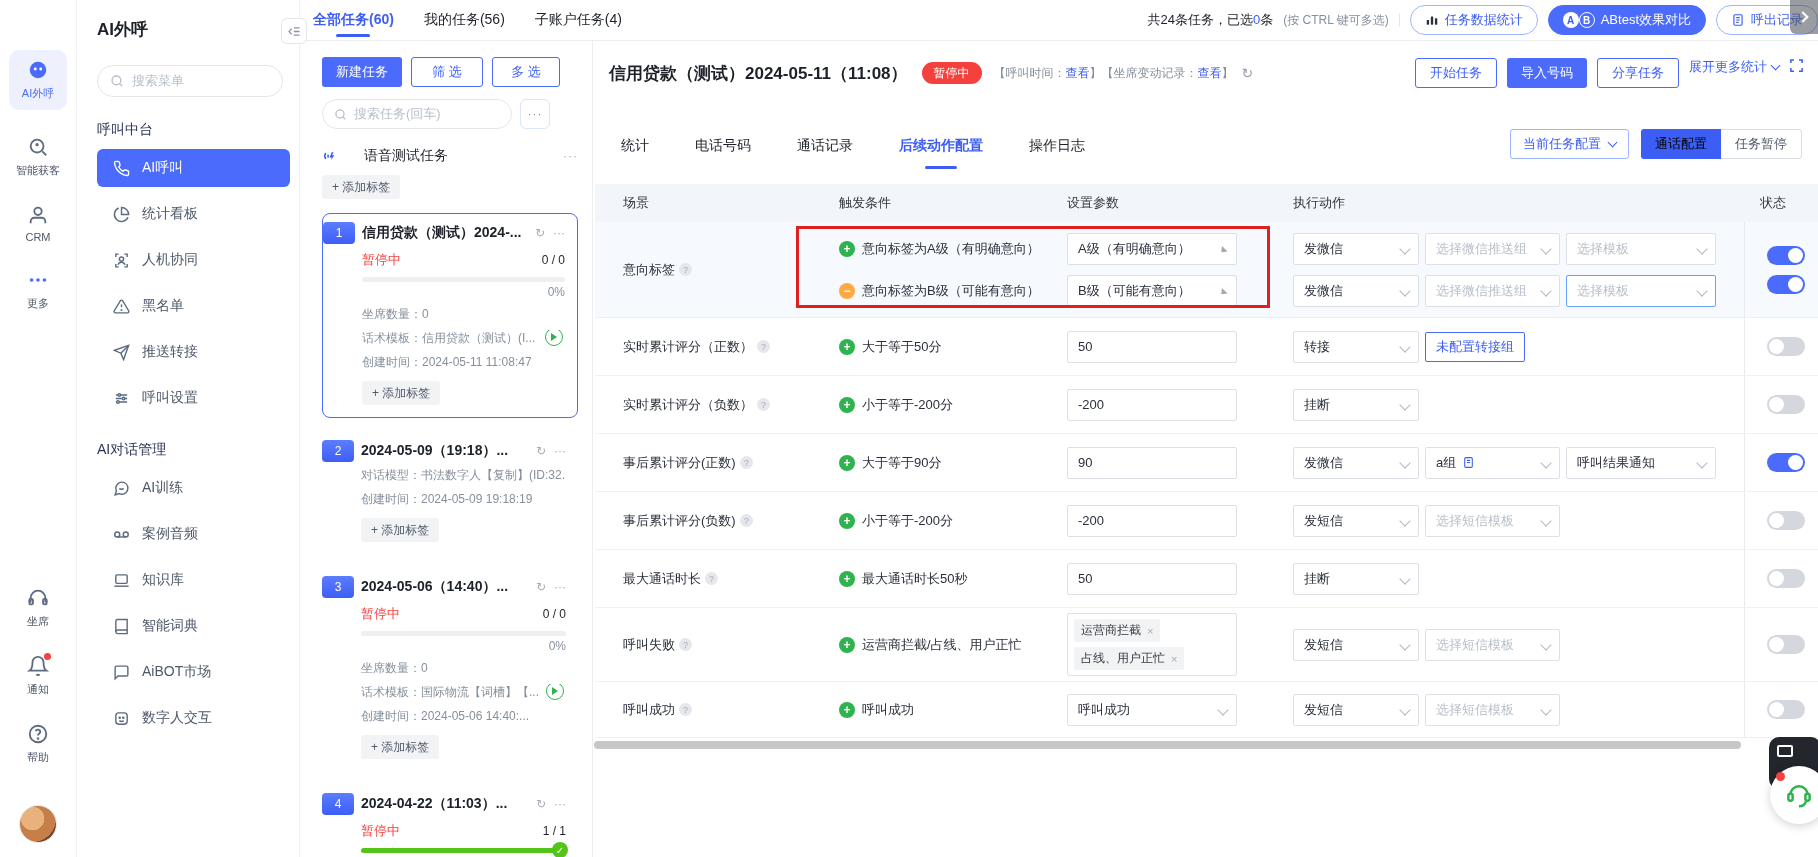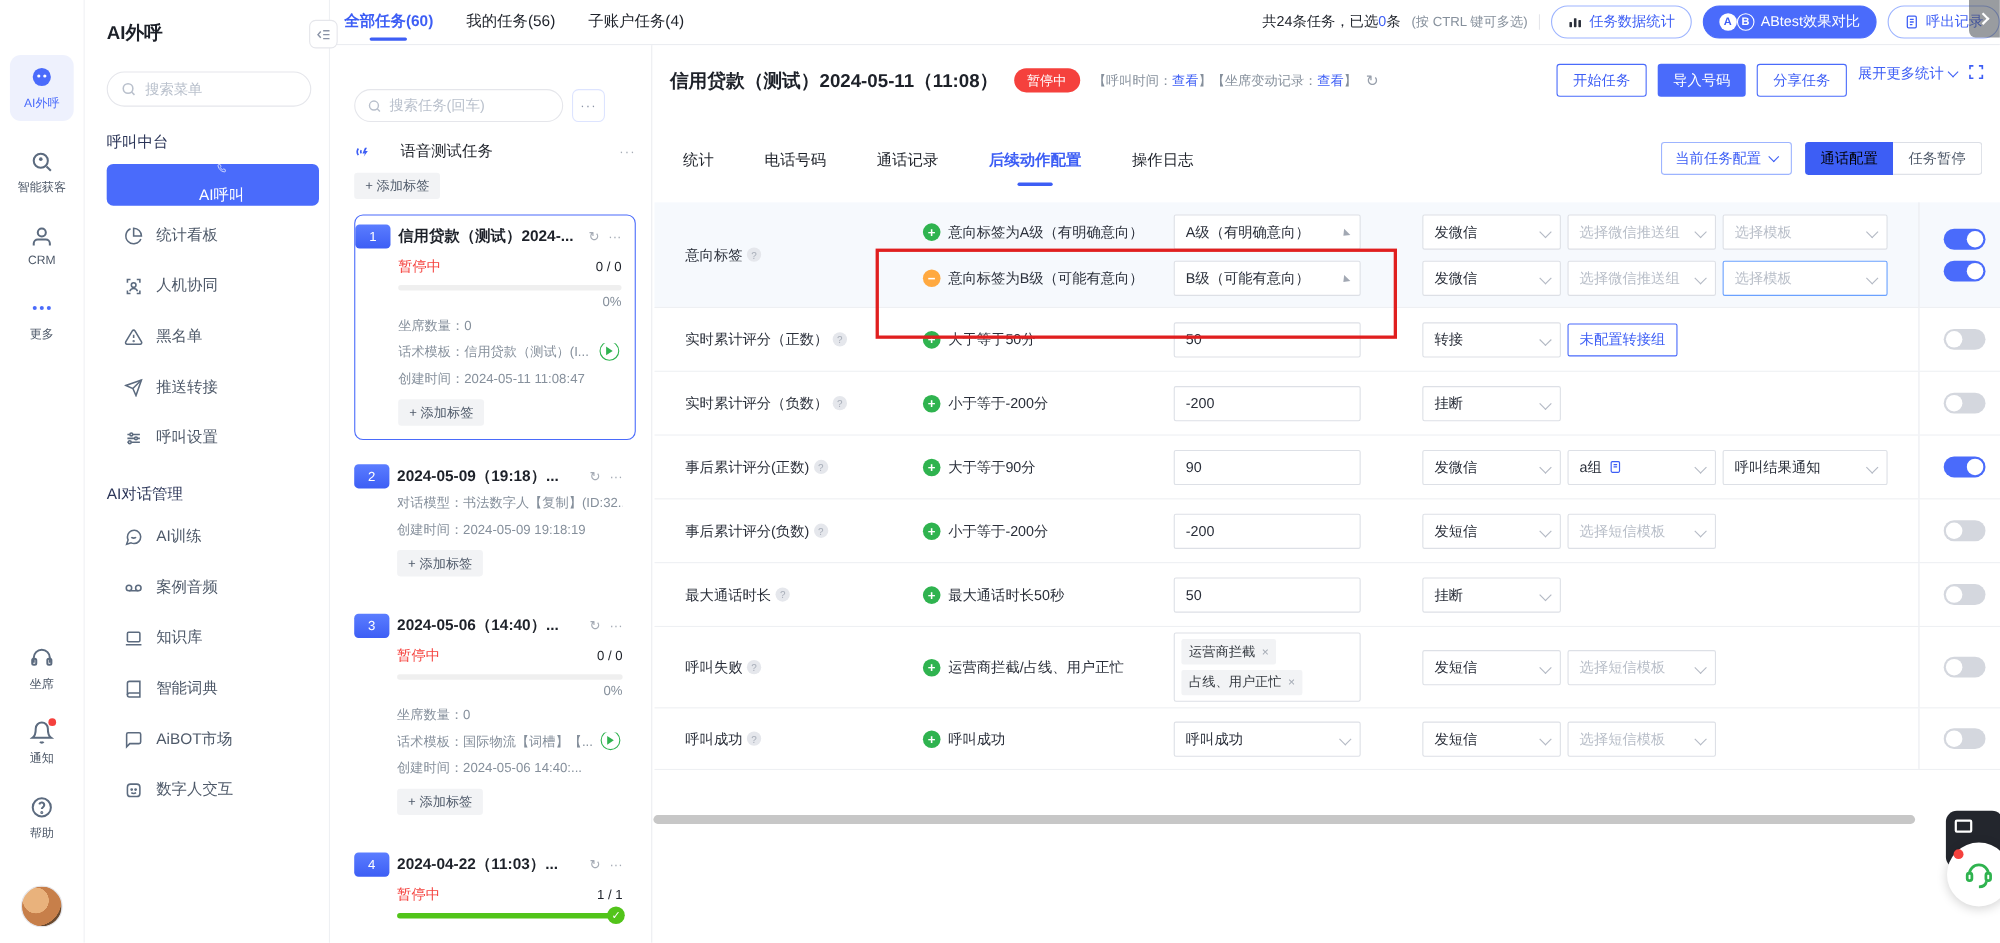--- a/index.html
+++ b/index.html
@@ -23,21 +23,21 @@
 
   
   #sidebar { position:absolute; left:77px; top:0; width:223px; height:857px; border-right:1px solid #eef0f3; padding-left:20px; }
   .sb-title { font-size:17px; font-weight:700; margin-top:18px; }
   .sb-search { margin-top:24px; width:186px; height:32px; border:1px solid #e5e6eb; border-radius:16px;
     display:flex; align-items:center; gap:8px; padding:0 12px; color:#b9c0cc; font-size:13px; }
   .sb-section { margin:24px 0 10px; font-size:14px; color:#2b3558; }
   .sb-item { width:193px; height:38px; margin-bottom:8px; border-radius:6px; display:flex; align-items:center;
     gap:12px; padding-left:16px; font-size:14px; color:#4e5969; cursor:pointer; }
   .sb-item .mi { width:17px; height:17px; color:#5c6b7f; }
-  .sb-item.active { background:#4a6bfb; color:#fff;flex-direction:column; }
+  .sb-item.active { background:#4a6bfb; color:#fff; }
   .sb-item.active .mi { color:#fff; }
 
   
   #topbar { position:absolute; left:300px; top:0; width:1518px; height:41px; border-bottom:1px solid #ebedf1;
     display:flex; align-items:center; padding:0 6px 0 13px; }
   .ttab { font-size:14px; color:#1d2129; margin-right:30px; position:relative; height:41px; display:flex; align-items:center; cursor:pointer; }
   .ttab.active { color:#3d5ef5; font-weight:600; }
   .ttab.active::after { content:''; position:absolute; left:50%; transform:translateX(-50%); bottom:4px; width:34px; height:3px; border-radius:2px; background:#3d5ef5; }
   .topbar-right { margin-left:auto; display:flex; align-items:center; gap:10px; }
   .summary { font-size:13px; color:#1d2129; white-space:nowrap; }
@@ -55,21 +55,21 @@
     border-radius:0 0 0 6px; display:flex; align-items:center; justify-content:center; cursor:pointer; }
   .corner-next span { width:8px; height:8px; border-right:2px solid #fff; border-top:2px solid #fff; transform:rotate(45deg); margin-right:3px; }
 
   
   #tasks { position:absolute; left:300px; top:41px; width:292px; height:816px; padding:16px 14px 0 22px; overflow:hidden; }
   .t-toolbar { display:flex; gap:9px; }
   .btn { height:30px; border-radius:3px; font-size:13px; display:inline-flex; align-items:center; justify-content:center;
     padding:0 14px; cursor:pointer; white-space:nowrap; }
   .btn-fill { background:#4a6bfb; color:#fff; }
   .btn-outline { background:#fff; border:1px solid #4a6bfb; color:#3d5ef5; }
-  .t-search-row { margin-top:24px; display:flex; gap:8px; align-items:flex-end; }
+  .t-search-row { margin-top:12px; display:flex; gap:8px; align-items:flex-end; }
   .t-search { width:190px; height:30px; border:1px solid #e5e6eb; border-radius:15px; display:flex; align-items:center;
     gap:7px; padding:0 11px; color:#b9c0cc; font-size:13px; }
   .more-box { width:30px; height:30px; border:1px solid #dde4ff; border-radius:6px; color:#8a93a6; display:flex;
     align-items:center; justify-content:center; font-size:12px; letter-spacing:1px; cursor:pointer; }
   .t-group { margin-top:18px; display:flex; align-items:center; gap:24px; }
   .t-group .g-title { font-size:14px; color:#1d2129; }
   .t-group .g-more { margin-left:auto; color:#a5abb5; font-size:12px; letter-spacing:1px; cursor:pointer; }
   .chip { display:inline-flex; align-items:center; height:24px; padding:0 10px; background:#f2f3f5; border-radius:3px;
     color:#4e5969; font-size:12px; margin-top:10px; cursor:pointer; }
   .card { position:relative; margin-top:14px; padding:10px 12px 12px 39px; border-radius:8px; cursor:pointer; }
@@ -376,20 +376,25 @@
       </svg>
       <span>呼出记录</span>
     </div>
   </div>
 </div>
 <div class="corner-next">
     <span></span>
   </div>
 
 <div id="tasks">
+  <div class="t-toolbar">
+    <div class="btn btn-fill">新建任务</div>
+    <div class="btn btn-outline" style="width:72px">筛 选</div>
+    <div class="btn btn-outline" style="width:68px">多 选</div>
+  </div>
   <div class="t-search-row">
     <div class="t-search">
       <svg width="13" height="13" viewBox="0 0 24 24" fill="none" stroke="#b9c0cc" stroke-width="2.4">
         <circle cx="11" cy="11" r="7.5"></circle>
           <path d="M21 21l-4.5-4.5"></path>
       </svg>
       <span>搜索任务(回车)</span>
     </div>
     <div class="more-box">···</div>
   </div>
@@ -509,20 +514,27 @@
         <span>当前任务配置</span>
         <span class="chev"></span>
       </div>
     <div class="seg">
       <div class="seg-item on">通话配置</div>
       <div class="seg-item off">任务暂停</div>
     </div>
   </div>
 
   <div id="table">
+    <div class="trow thead">
+      <div>场景</div>
+      <div>触发条件</div>
+      <div>设置参数</div>
+      <div>执行动作</div>
+      <div>状态</div>
+    </div>
 
     <div class="trow row1" style="height:96px">
       <div class="cell scene">
           <span>意向标签</span>
           <span class="q">?</span>
         </div>
       <div class="cell stack">
         <div class="trig">
             <span class="ic-plus">+</span>
             <span>意向标签为A级（有明确意向）</span>

